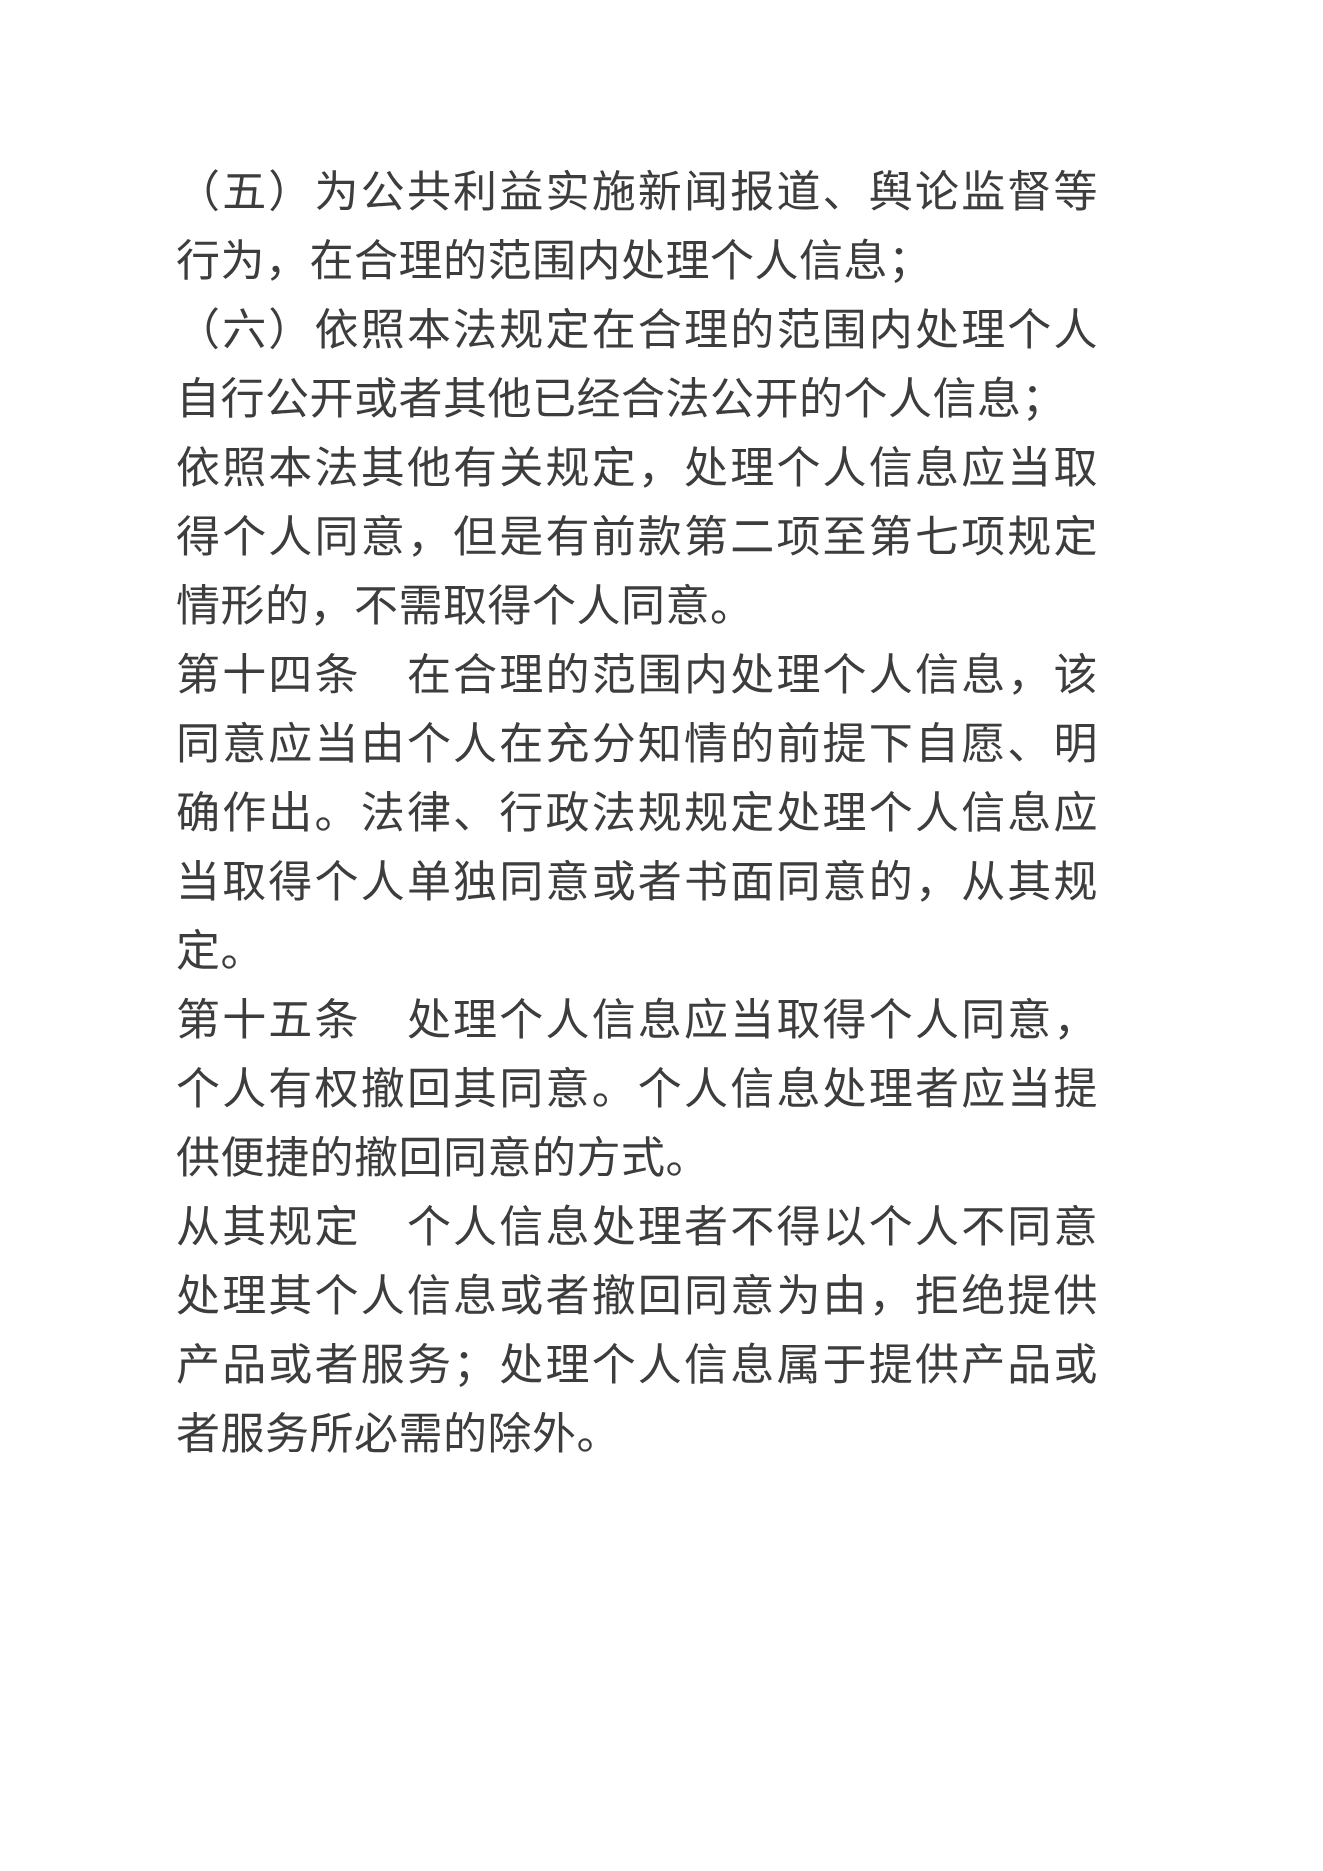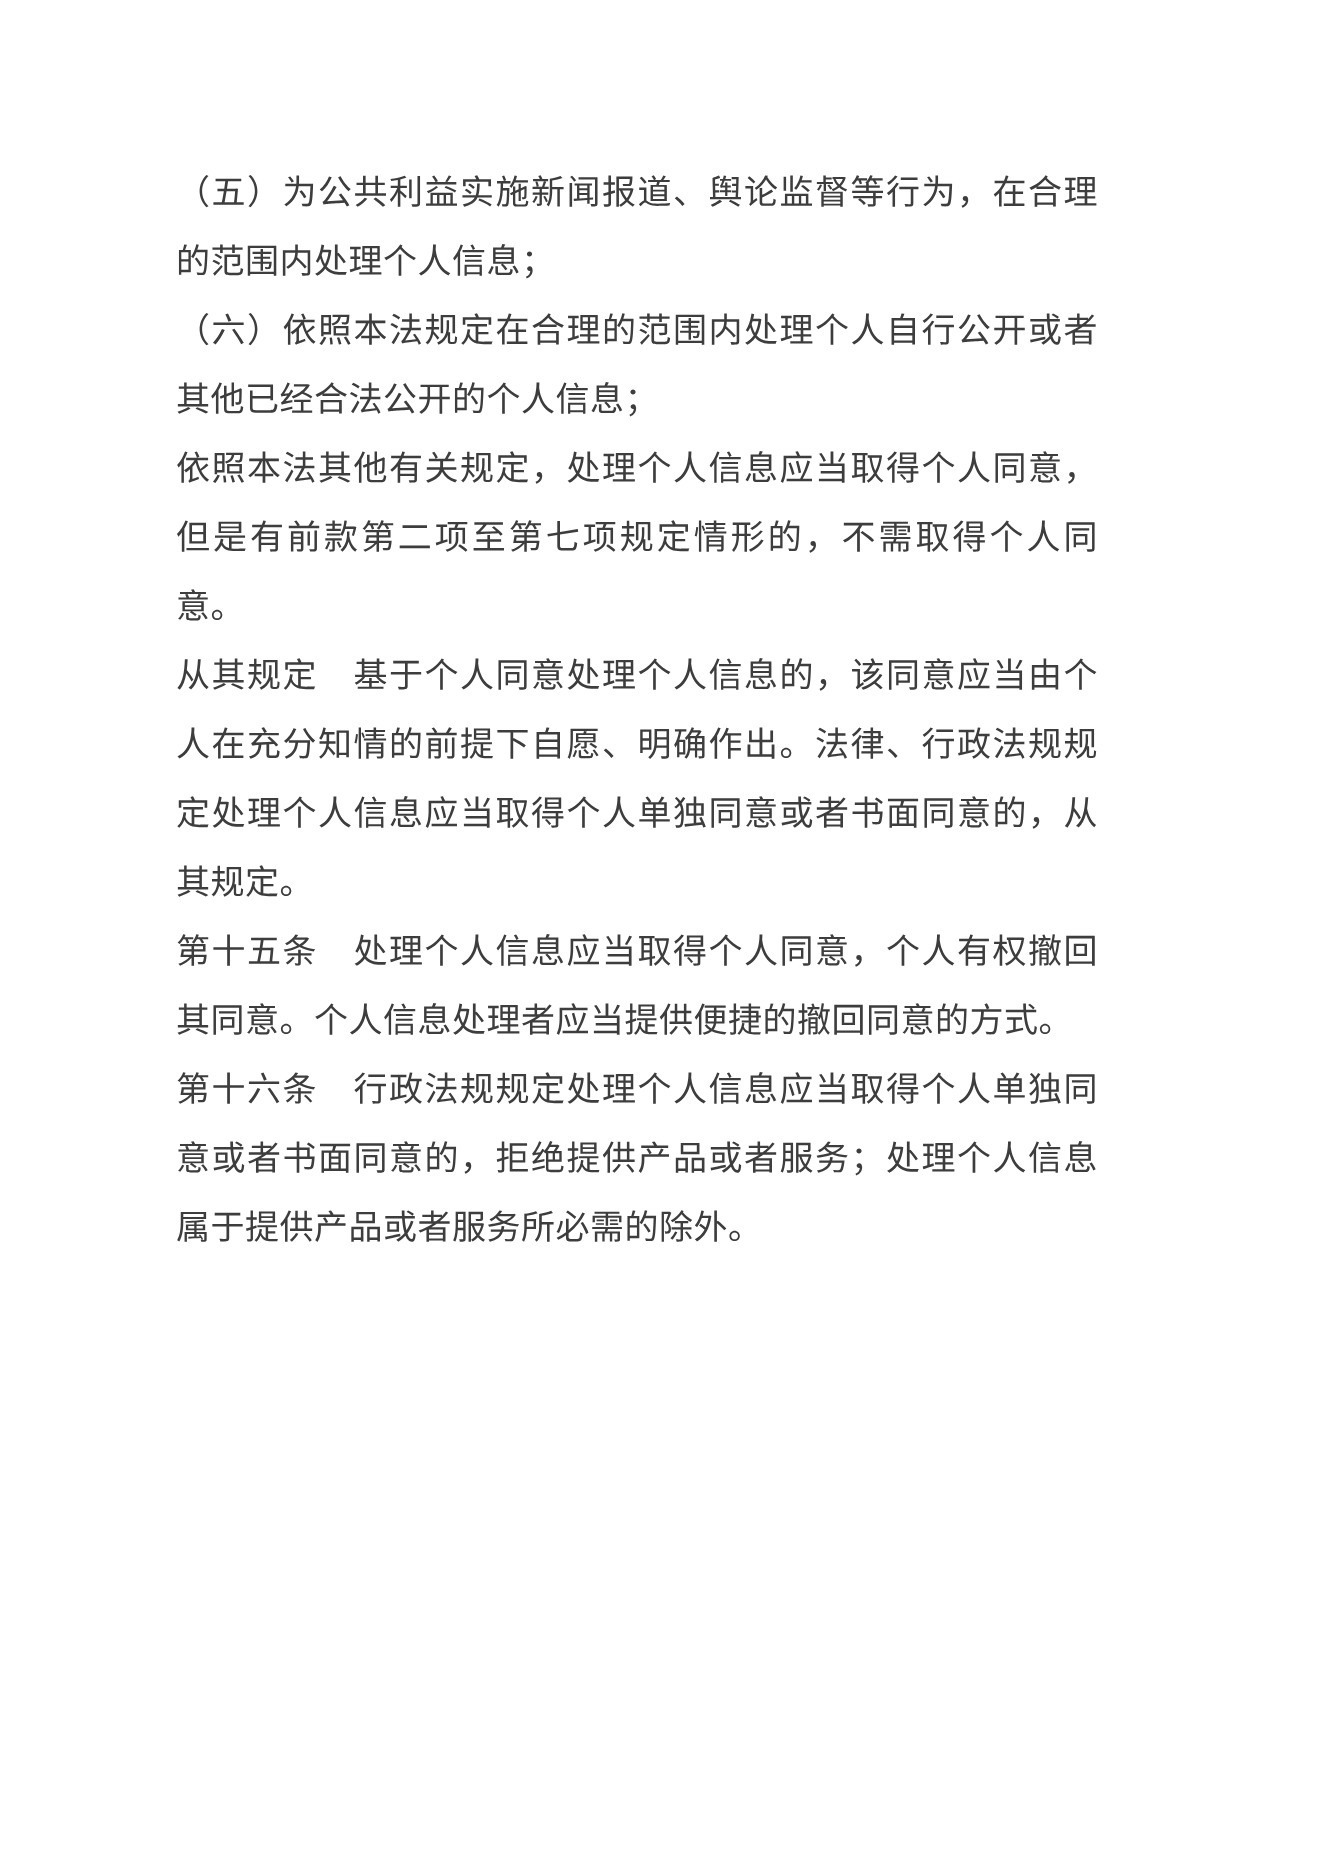--- a/index.html
+++ b/index.html
@@ -18,37 +18,37 @@
     position: absolute;
     inset: 0;
     background: #ffffff;
   }
   .text-block {
     position: absolute;
     left: 176px;
     top: 158px;
     width: 922px;
     color: #3d3d3d;
-    font-size: 34px;
+    font-size: 44px;
     line-height: 69px;
     text-align: justify;
     text-justify: inter-ideograph;
     line-break: strict;
     letter-spacing: 0.5px;
   }
   .text-block p {
     margin: 0;
     padding: 0;
   }
 </style>
 </head>
 <body>
 
 <div class="page">
   <div class="text-block">
     <p>（五）为公共利益实施新闻报道、舆论监督等行为，在合理的范围内处理个人信息；</p>
     <p>（六）依照本法规定在合理的范围内处理个人自行公开或者其他已经合法公开的个人信息；</p>
     <p>依照本法其他有关规定，处理个人信息应当取得个人同意，但是有前款第二项至第七项规定情形的，不需取得个人同意。</p>
-    <p>从其规定　基于个人同意处理个人信息的，该同意应当由个人在充分知情的前提下自愿、明确作出。法律、行政法规规定处理个人信息应当取得个人单独同意或者书面同意的，从其规定。</p>
+    <p>第十四条　在合理的范围内处理个人信息，该同意应当由个人在充分知情的前提下自愿、明确作出。法律、行政法规规定处理个人信息应当取得个人单独同意或者书面同意的，从其规定。</p>
     <p>第十五条　处理个人信息应当取得个人同意，个人有权撤回其同意。个人信息处理者应当提供便捷的撤回同意的方式。</p>
-    <p>第十六条　行政法规规定处理个人信息应当取得个人单独同意或者书面同意的，拒绝提供产品或者服务；处理个人信息属于提供产品或者服务所必需的除外。</p>
+    <p>从其规定　个人信息处理者不得以个人不同意处理其个人信息或者撤回同意为由，拒绝提供产品或者服务；处理个人信息属于提供产品或者服务所必需的除外。</p>
   </div>
 </div>
 
 </body></html>

